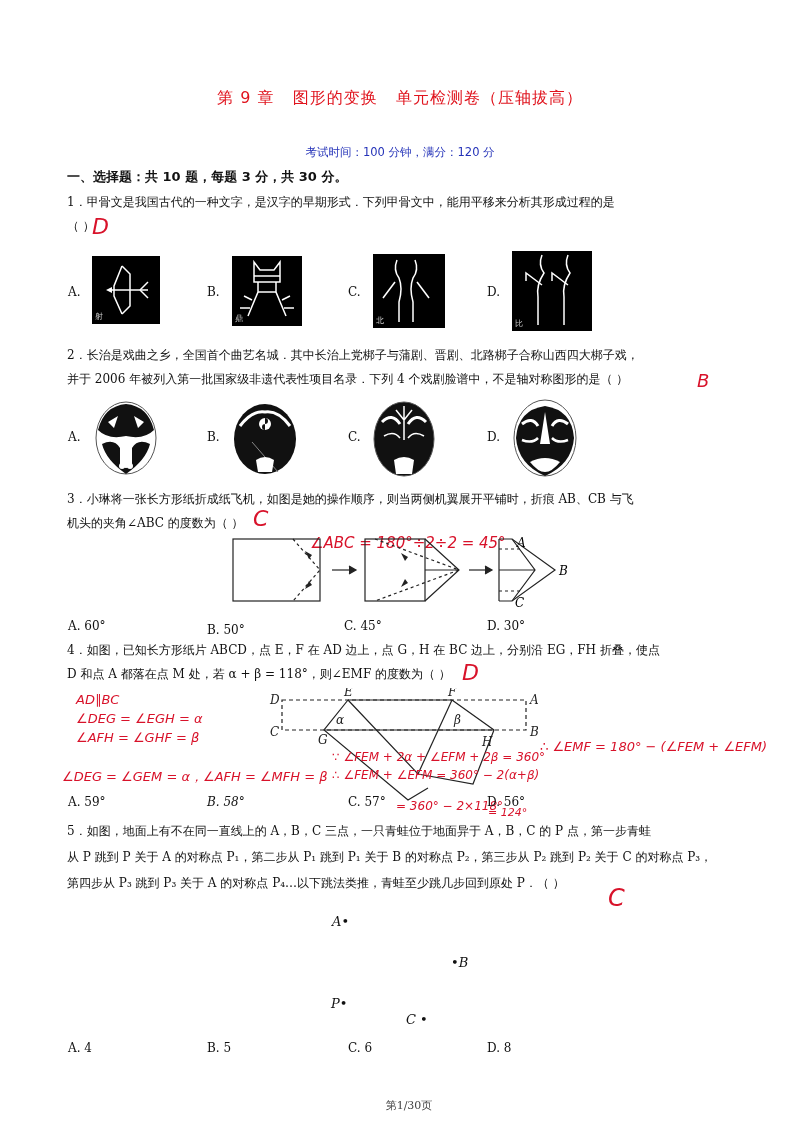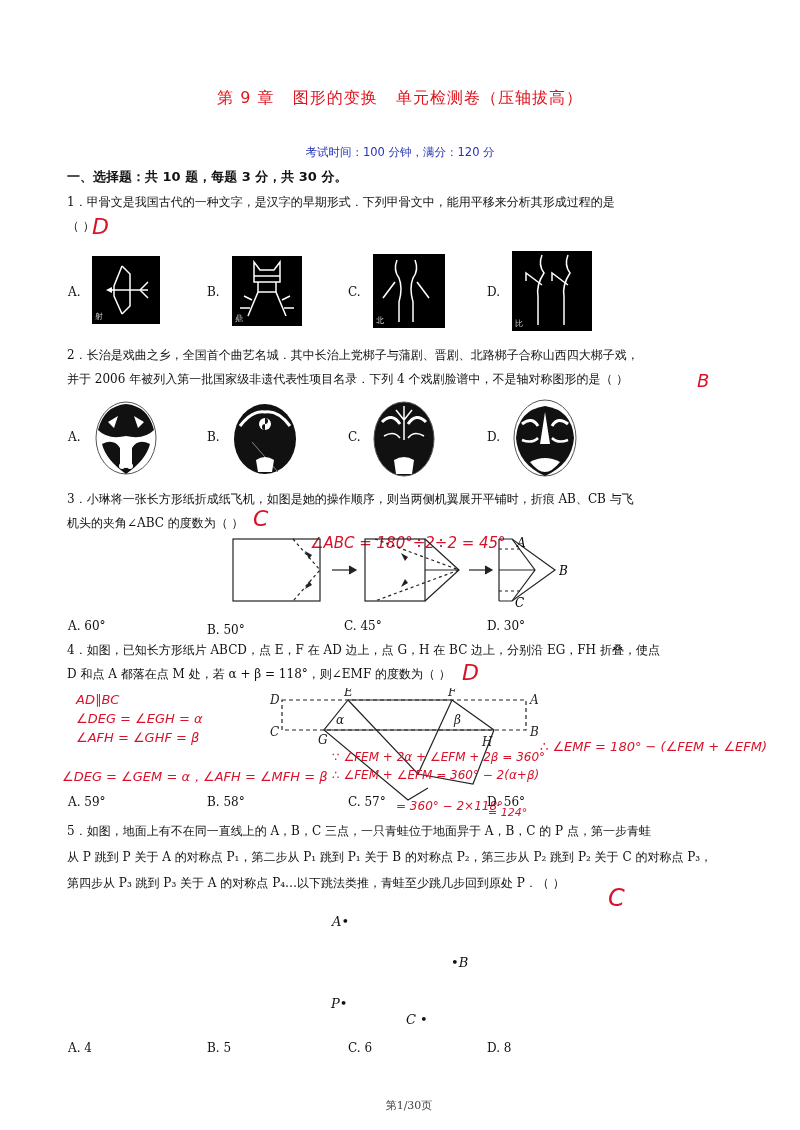--- a/index.html
+++ b/index.html
@@ -219,21 +219,21 @@
   <div>∵ ∠FEM + 2α + ∠EFM + 2β = 360°</div>
   <div>∴ ∠FEM + ∠EFM = 360° − 2(α+β)</div>
 </div>
 <div class="abs hw" style="left:396px;top:799px;font-size:12px;text-align:center;">= 360° − 2×118°</div>
 <div class="abs hw" style="left:488px;top:806px;font-size:11px;">= 124°</div>
 <div class="abs hw" style="left:540px;top:737px;font-size:13px;line-height:20px;">
   <div>∴ ∠EMF = 180° − (∠FEM + ∠EFM)</div>
 </div>
 
 <div class="abs opt" style="left:68px;top:795px;"><span>A.</span> <span>59°</span></div>
-<div class="abs opt" style="left:207px;top:795px;"><span>B.</span> <span>58°</span></div>
+<div class="abs opt" style="left:207px;top:795px;font-style:italic;"><span>B.</span> <span>58°</span></div>
 <div class="abs opt" style="left:348px;top:795px;"><span>C.</span> <span>57°</span></div>
 <div class="abs opt" style="left:487px;top:795px;"><span>D.</span> <span>56°</span></div>
 
 <div class="abs q" style="top:818px;line-height:26px;">
   <div>5．如图，地面上有不在同一直线上的 A，B，C 三点，一只青蛙位于地面异于 A，B，C 的 P 点，第一步青蛙</div>
   <div>从 P 跳到 P 关于 A 的对称点 P₁，第二步从 P₁ 跳到 P₁ 关于 B 的对称点 P₂，第三步从 P₂ 跳到 P₂ 关于 C 的对称点 P₃，</div>
   <div>第四步从 P₃ 跳到 P₃ 关于 A 的对称点 P₄…以下跳法类推，青蛙至少跳几步回到原处 P．（    ）</div>
 </div>
 <div class="abs hw" style="left:608px;top:884px;font-size:24px;">C</div>
 

